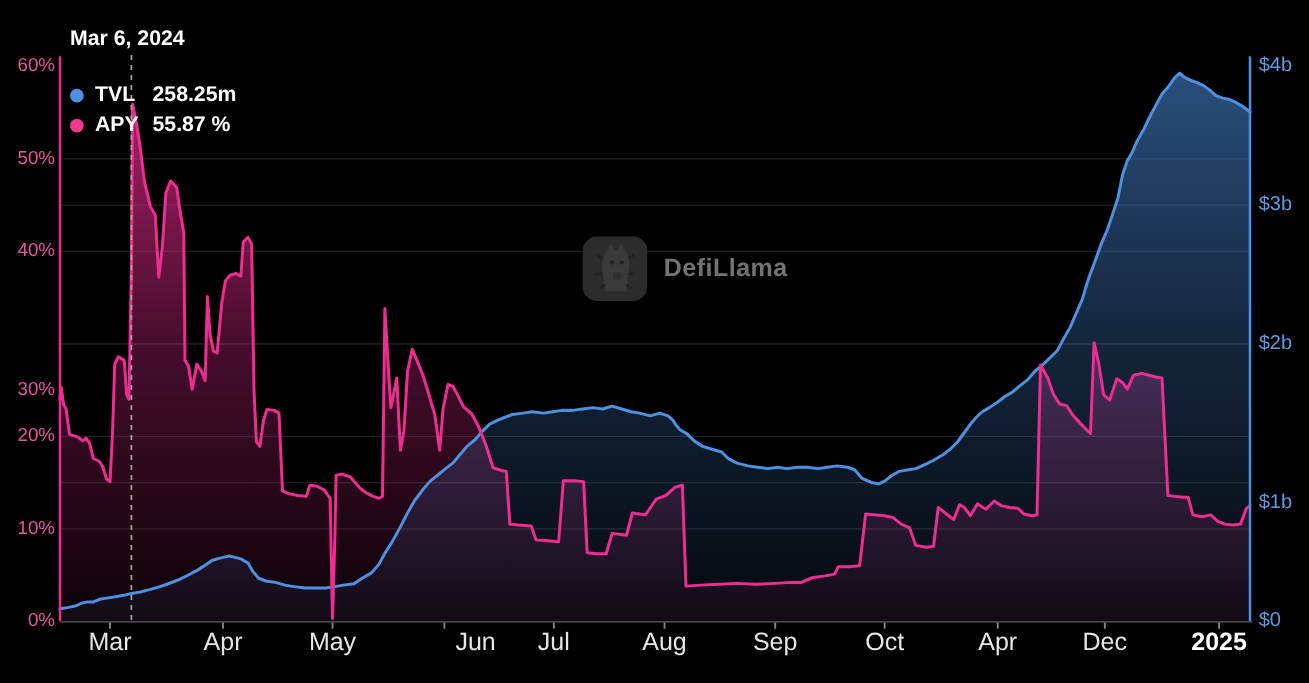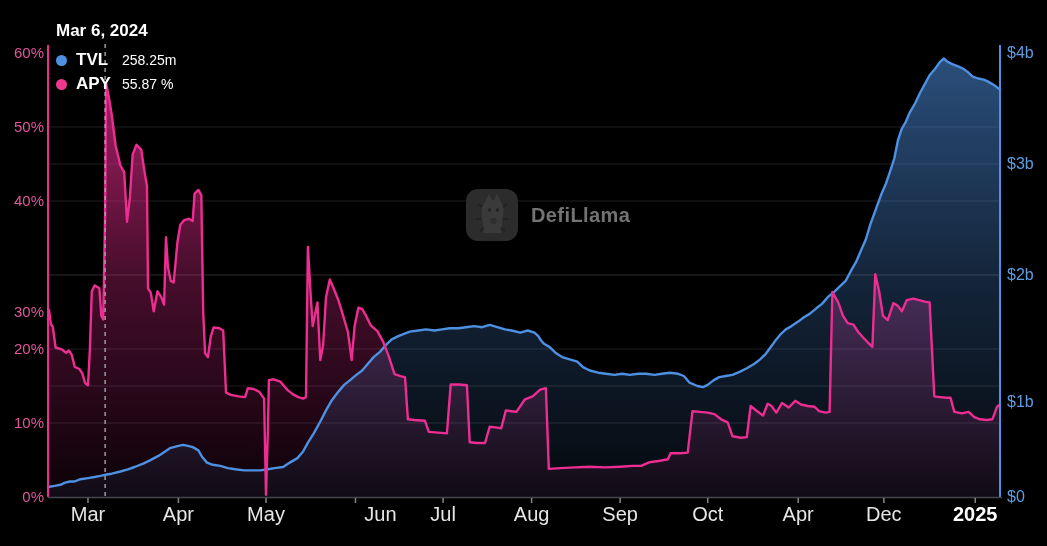--- a/index.html
+++ b/index.html
@@ -25,25 +25,25 @@
   .ylab-r{
     position:absolute;left:1007px;width:40px;text-align:left;
     font-size:16px;color:#5f9bdf;line-height:18px;
   }
   .xlab{
     position:absolute;top:505px;transform:translateX(-50%);
     font-size:20px;color:#e6e6e6;line-height:18px;white-space:nowrap;
   }
   .xlab.bold{font-weight:bold;color:#ffffff;}
   .tooltip{position:absolute;left:56px;top:21px;z-index:5;}
-  .tt-date{font-size:17px;font-weight:600;color:#fff;margin-bottom:7px;}
+  .tt-date{font-size:17px;font-weight:600;color:#fff;margin-bottom:23px;}
   .tt-row{display:flex;align-items:center;height:24px;}
   .tt-dot{width:11px;height:11px;border-radius:50%;margin-right:9px;flex:none;}
   .tt-label{font-size:17px;font-weight:600;color:#fff;width:38px;}
-  .tt-val{font-size:14px;font-weight:400;color:#fff;margin-left:8px;}
+  .tt-val{font-size:17px;font-weight:700;color:#fff;margin-left:8px;}
 </style>
 </head>
 <body style="background: rgb(0, 0, 0);">
 
 <div class="stage">
 
   <div class="watermark">
     <svg width="52" height="52" viewBox="0 0 52 52">
       <rect x="0" y="0" width="52" height="52" rx="12" fill="#2c2c2c"></rect>
       <path d="M20 11 l3 -6 3 6 h2 l3 -6 3 6 q5 8 3 16 l-2 17 h-17 l-2 -17 q-2 -8 4 -16 z" fill="#3a3a3a"></path>

